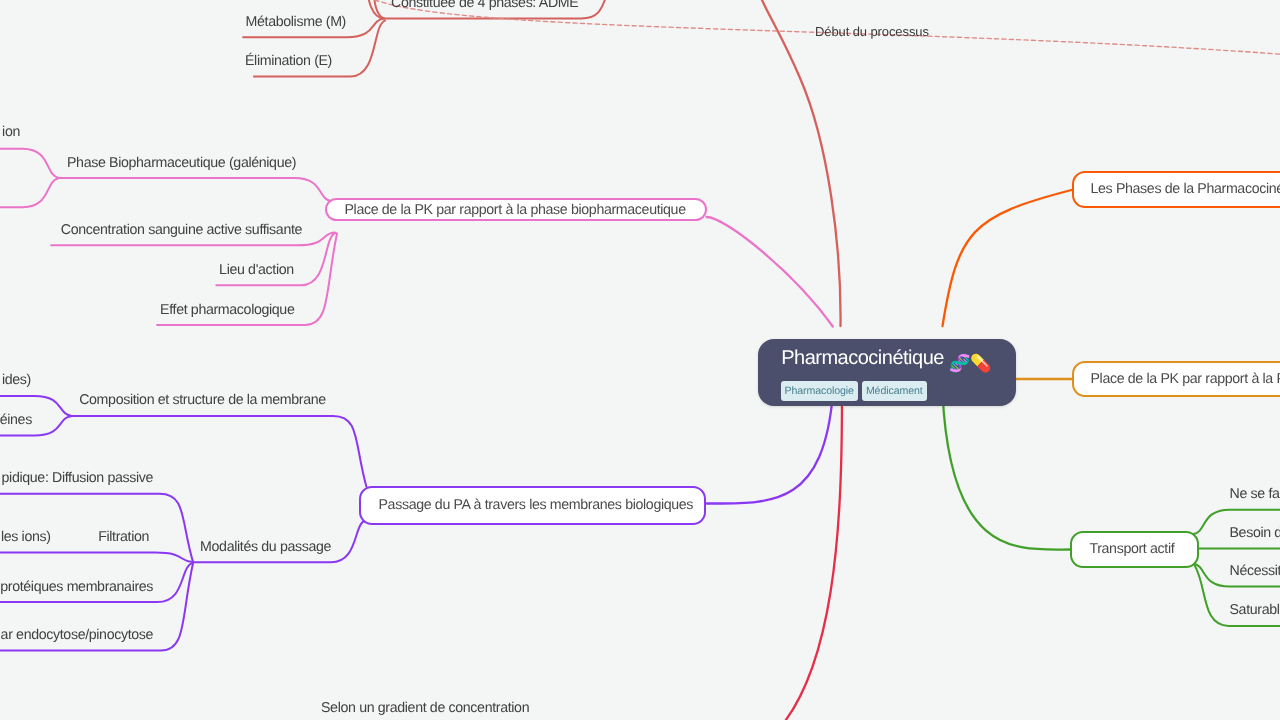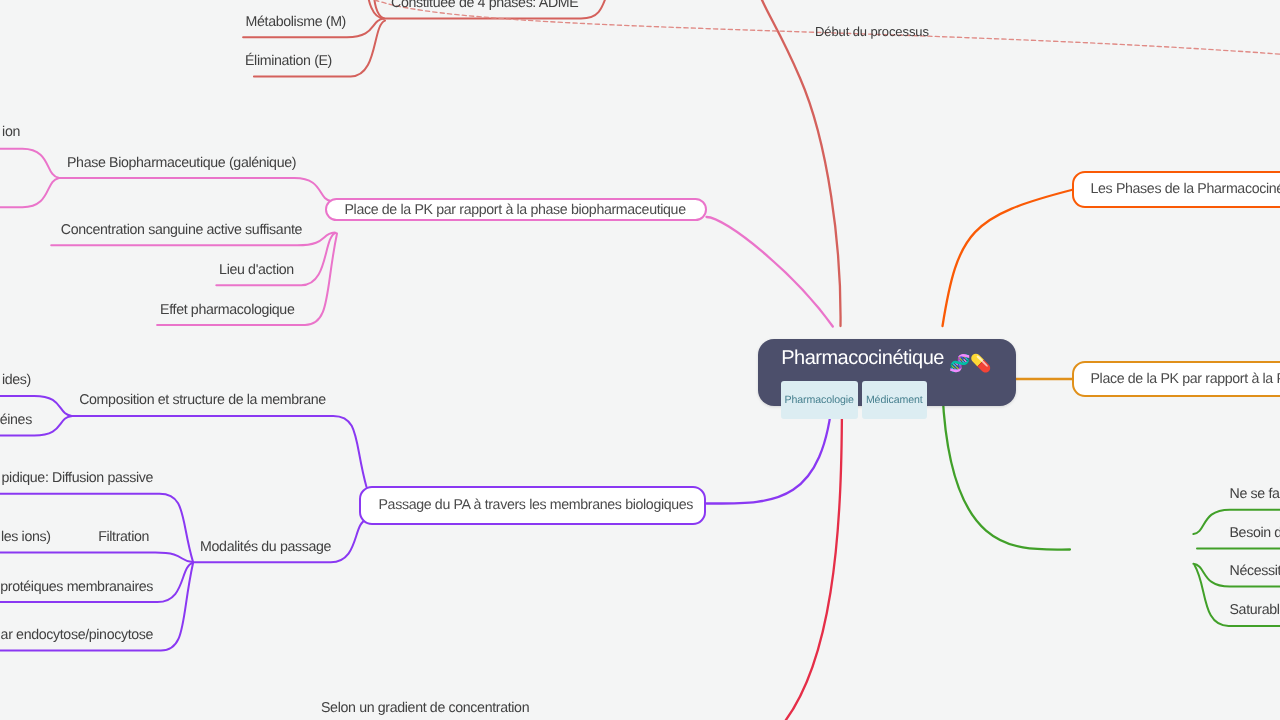--- a/index.html
+++ b/index.html
@@ -11,21 +11,21 @@
   svg.links{position:absolute;left:0;top:0;width:1280px;height:720px;}
 
   .central{position:absolute;left:758px;top:325.5px;width:258px;height:67.5px;
            background:#4c4f6b;border-radius:16px;z-index:5;box-shadow:0 1px 3px rgba(0,0,0,0.13);margin-top:13px;}
   .central-title{position:absolute;left:23.2px;top:6.5px;font-size:20px;letter-spacing:-0.5px;
                  color:#fff;white-space:nowrap;line-height:27px;}
   .central-title .emo{font-size:17.2px;letter-spacing:0;position:relative;top:4.5px;
                       font-family:"DejaVu Sans",sans-serif;}
   .tags{position:absolute;left:22.5px;top:42.5px;display:flex;gap:4px;}
   .tag{background:#dcedf2;color:#47808f;font-size:10.6px;letter-spacing:-0.1px;
-       border-radius:3px;padding:12px 4px;line-height:14px;white-space:nowrap;}
+       border-radius:3px;padding:3px 4px;line-height:14px;white-space:nowrap;}
 
   .pill{position:absolute;box-sizing:border-box;background:#ffffff;border-style:solid;
         border-width:2.6px;border-radius:13px;z-index:4;}
   .pill .lbl{position:absolute;top:50%;transform:translateY(-50%);
              font-size:14.2px;letter-spacing:-0.35px;color:#4b4b4b;white-space:nowrap;line-height:17px;}
 
   .leaf{position:absolute;font-size:14.2px;letter-spacing:-0.35px;color:#414141;
         white-space:nowrap;line-height:17px;z-index:3;}
   .reltxt{position:absolute;font-size:13px;letter-spacing:-0.1px;color:#3a3a3a;
           white-space:nowrap;line-height:14px;z-index:6;}
@@ -80,20 +80,23 @@
     </div>
   <div class="pill" style="left:358.5px;top:485.5px;width:347px;height:39px;border-color:#8a38f2;">
       <span class="lbl" style="left:18px">Passage du PA à travers les membranes biologiques</span>
     </div>
   <div class="pill" style="left:1071.5px;top:171.3px;width:300px;height:36.4px;border-color:#fa5a05;">
       <span class="lbl" style="left:17px">Les Phases de la Pharmacocinétique</span>
     </div>
   <div class="pill" style="left:1071.5px;top:360.7px;width:300px;height:36.4px;border-color:#e0901a;">
       <span class="lbl" style="left:17px">Place de la PK par rapport à la Pharmacodynamie</span>
     </div>
+  <div class="pill" style="left:1069.9px;top:531.3px;width:129.5px;height:36.4px;border-color:#41a029;">
+      <span class="lbl" style="left:17.5px">Transport actif</span>
+    </div>
   <div class="leaf" style="left:391px;top:-5.2px;"><span>Constituée de 4 phases: ADME</span></div>
   <div class="leaf" style="left:245.6px;top:13.8px;"><span>Métabolisme (M)</span></div>
   <div class="leaf" style="left:245px;top:53px;"><span>Élimination (E)</span></div>
   <div class="leaf" style="left:67px;top:154.5px;"><span>Phase Biopharmaceutique (galénique)</span></div>
   <div class="leaf" style="left:52.8px;top:221.8px;margin-left:8px;"><span>Concentration sanguine active suffisante</span></div>
   <div class="leaf" style="left:219.1px;top:261.8px;"><span>Lieu d'action</span></div>
   <div class="leaf" style="left:160.1px;top:301.5px;"><span>Effet pharmacologique</span></div>
   <div class="leaf" style="left:79.2px;top:392.4px;"><span>Composition et structure de la membrane</span></div>
   <div class="leaf" style="left:200.1px;top:538.8px;"><span>Modalités du passage</span></div>
   <div class="leaf" style="left:321px;top:699.5px;"><span>Selon un gradient de concentration</span></div>

